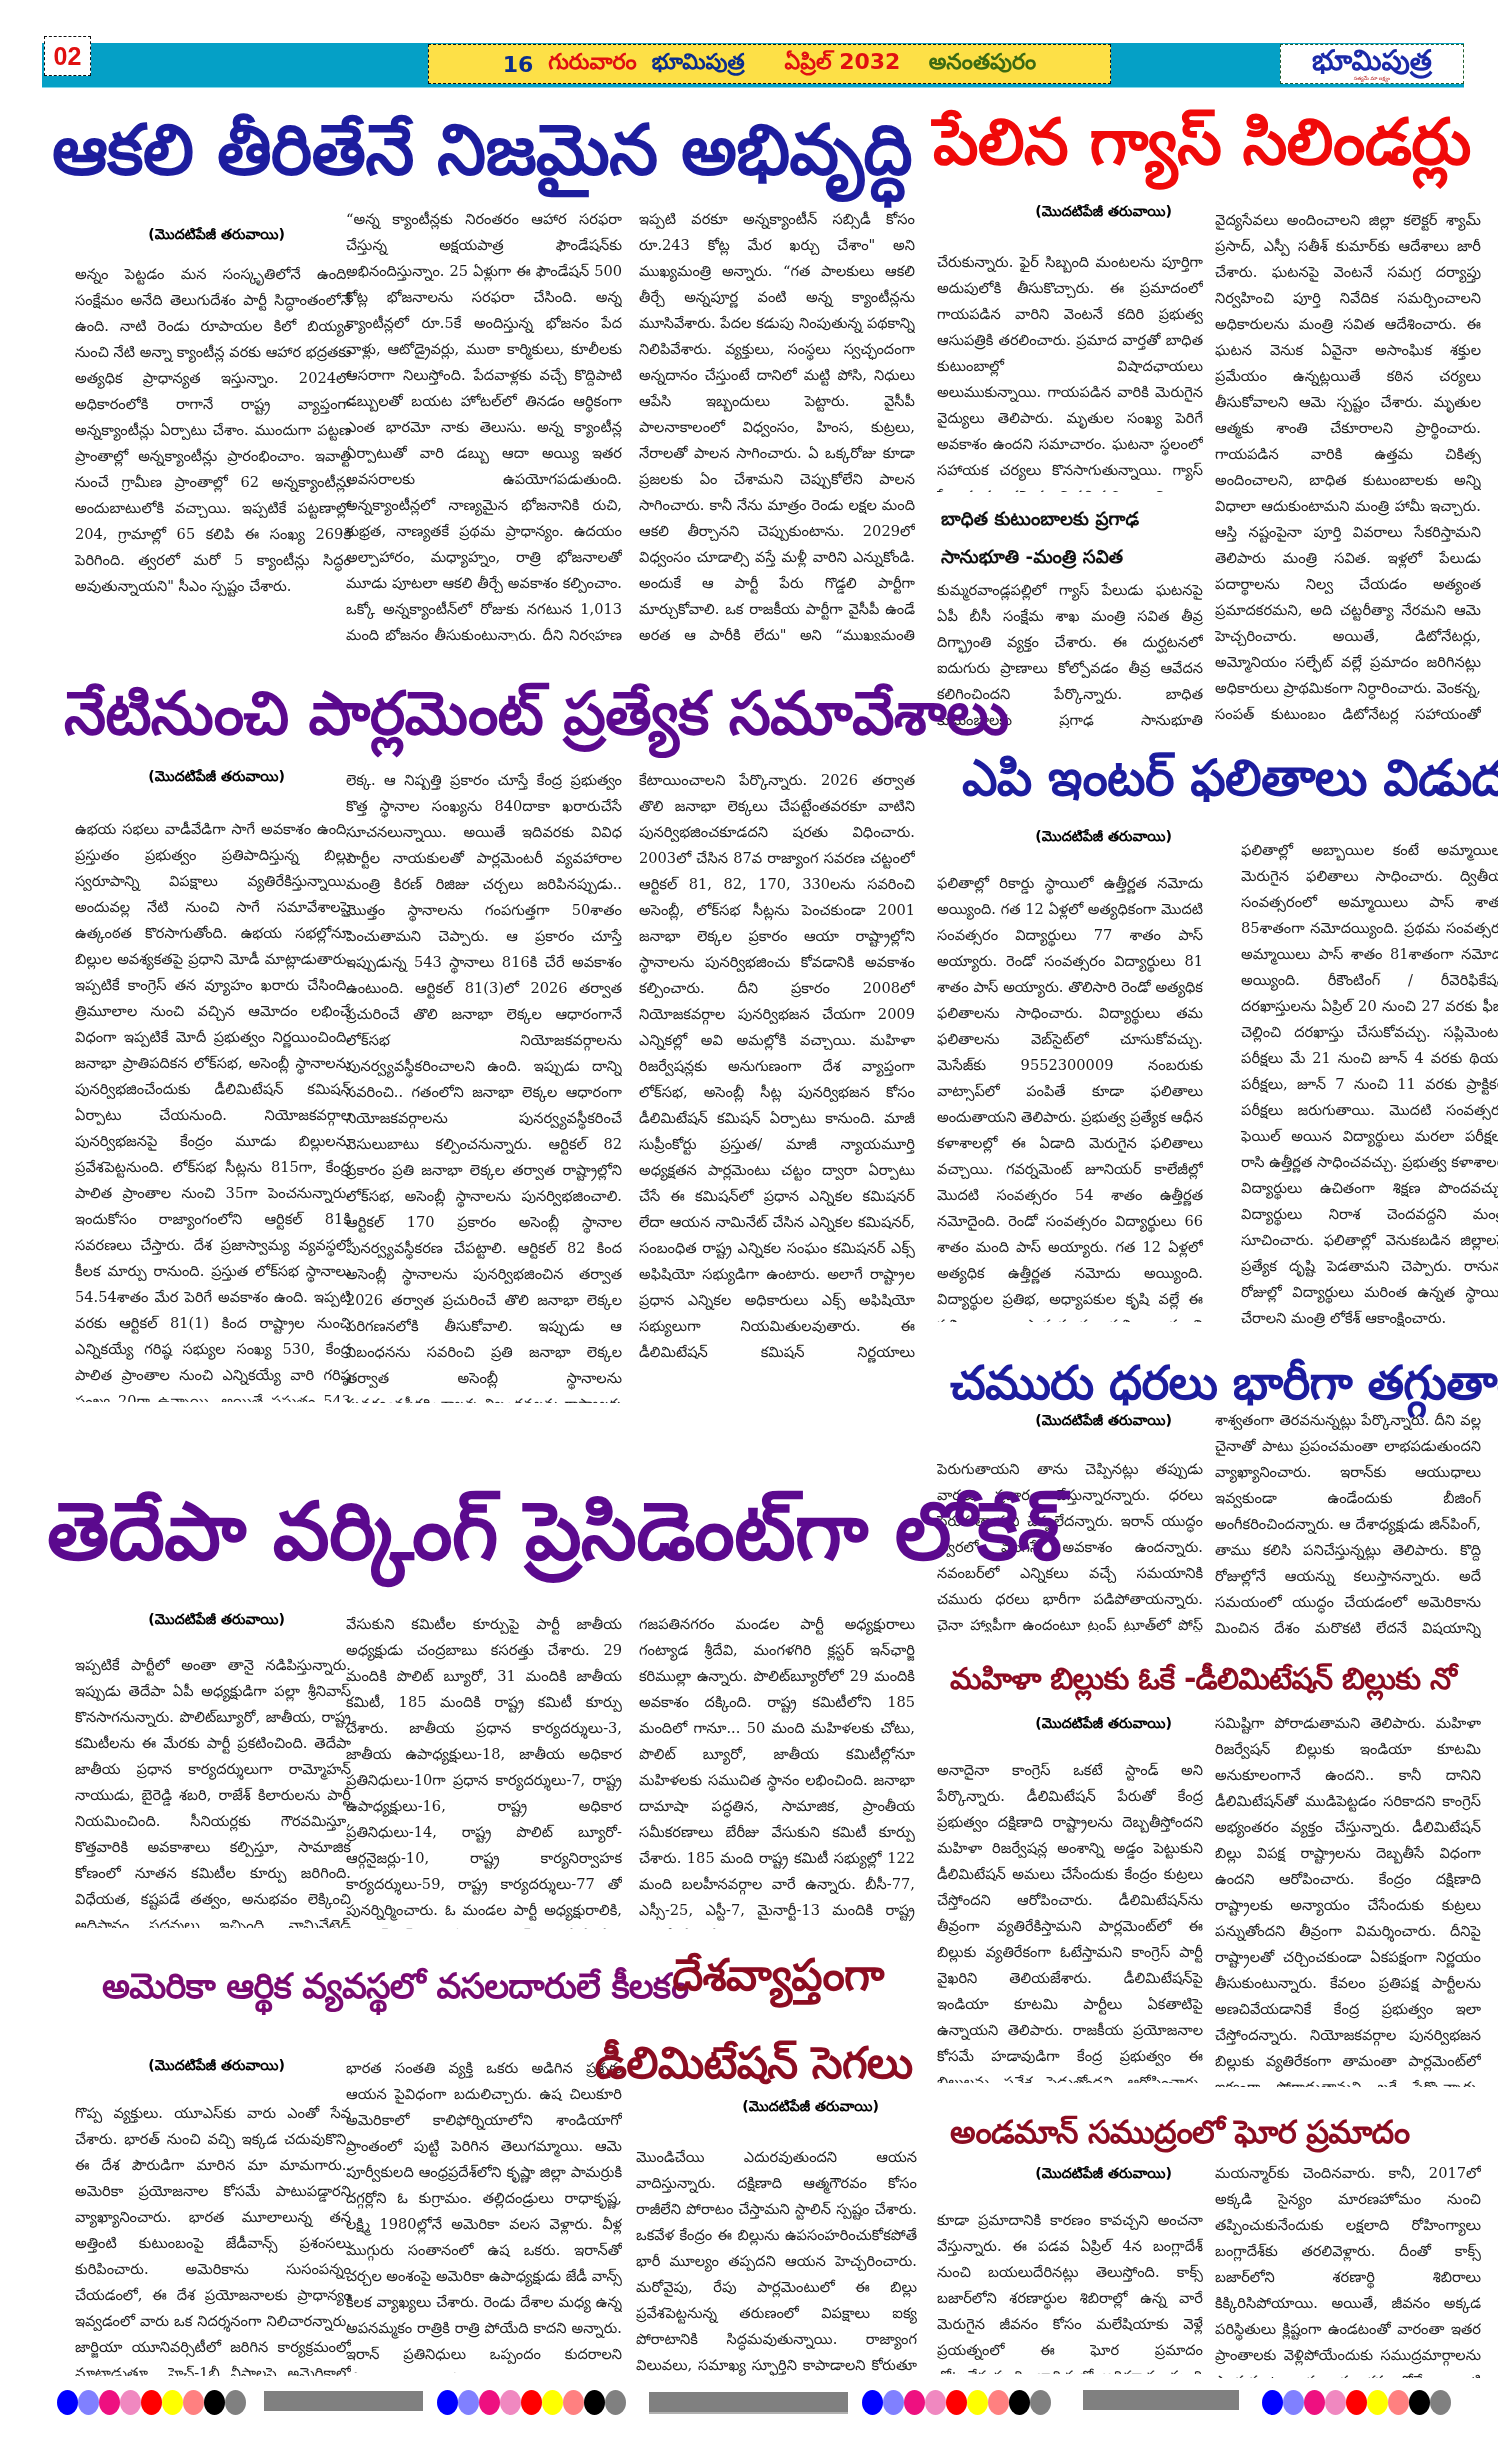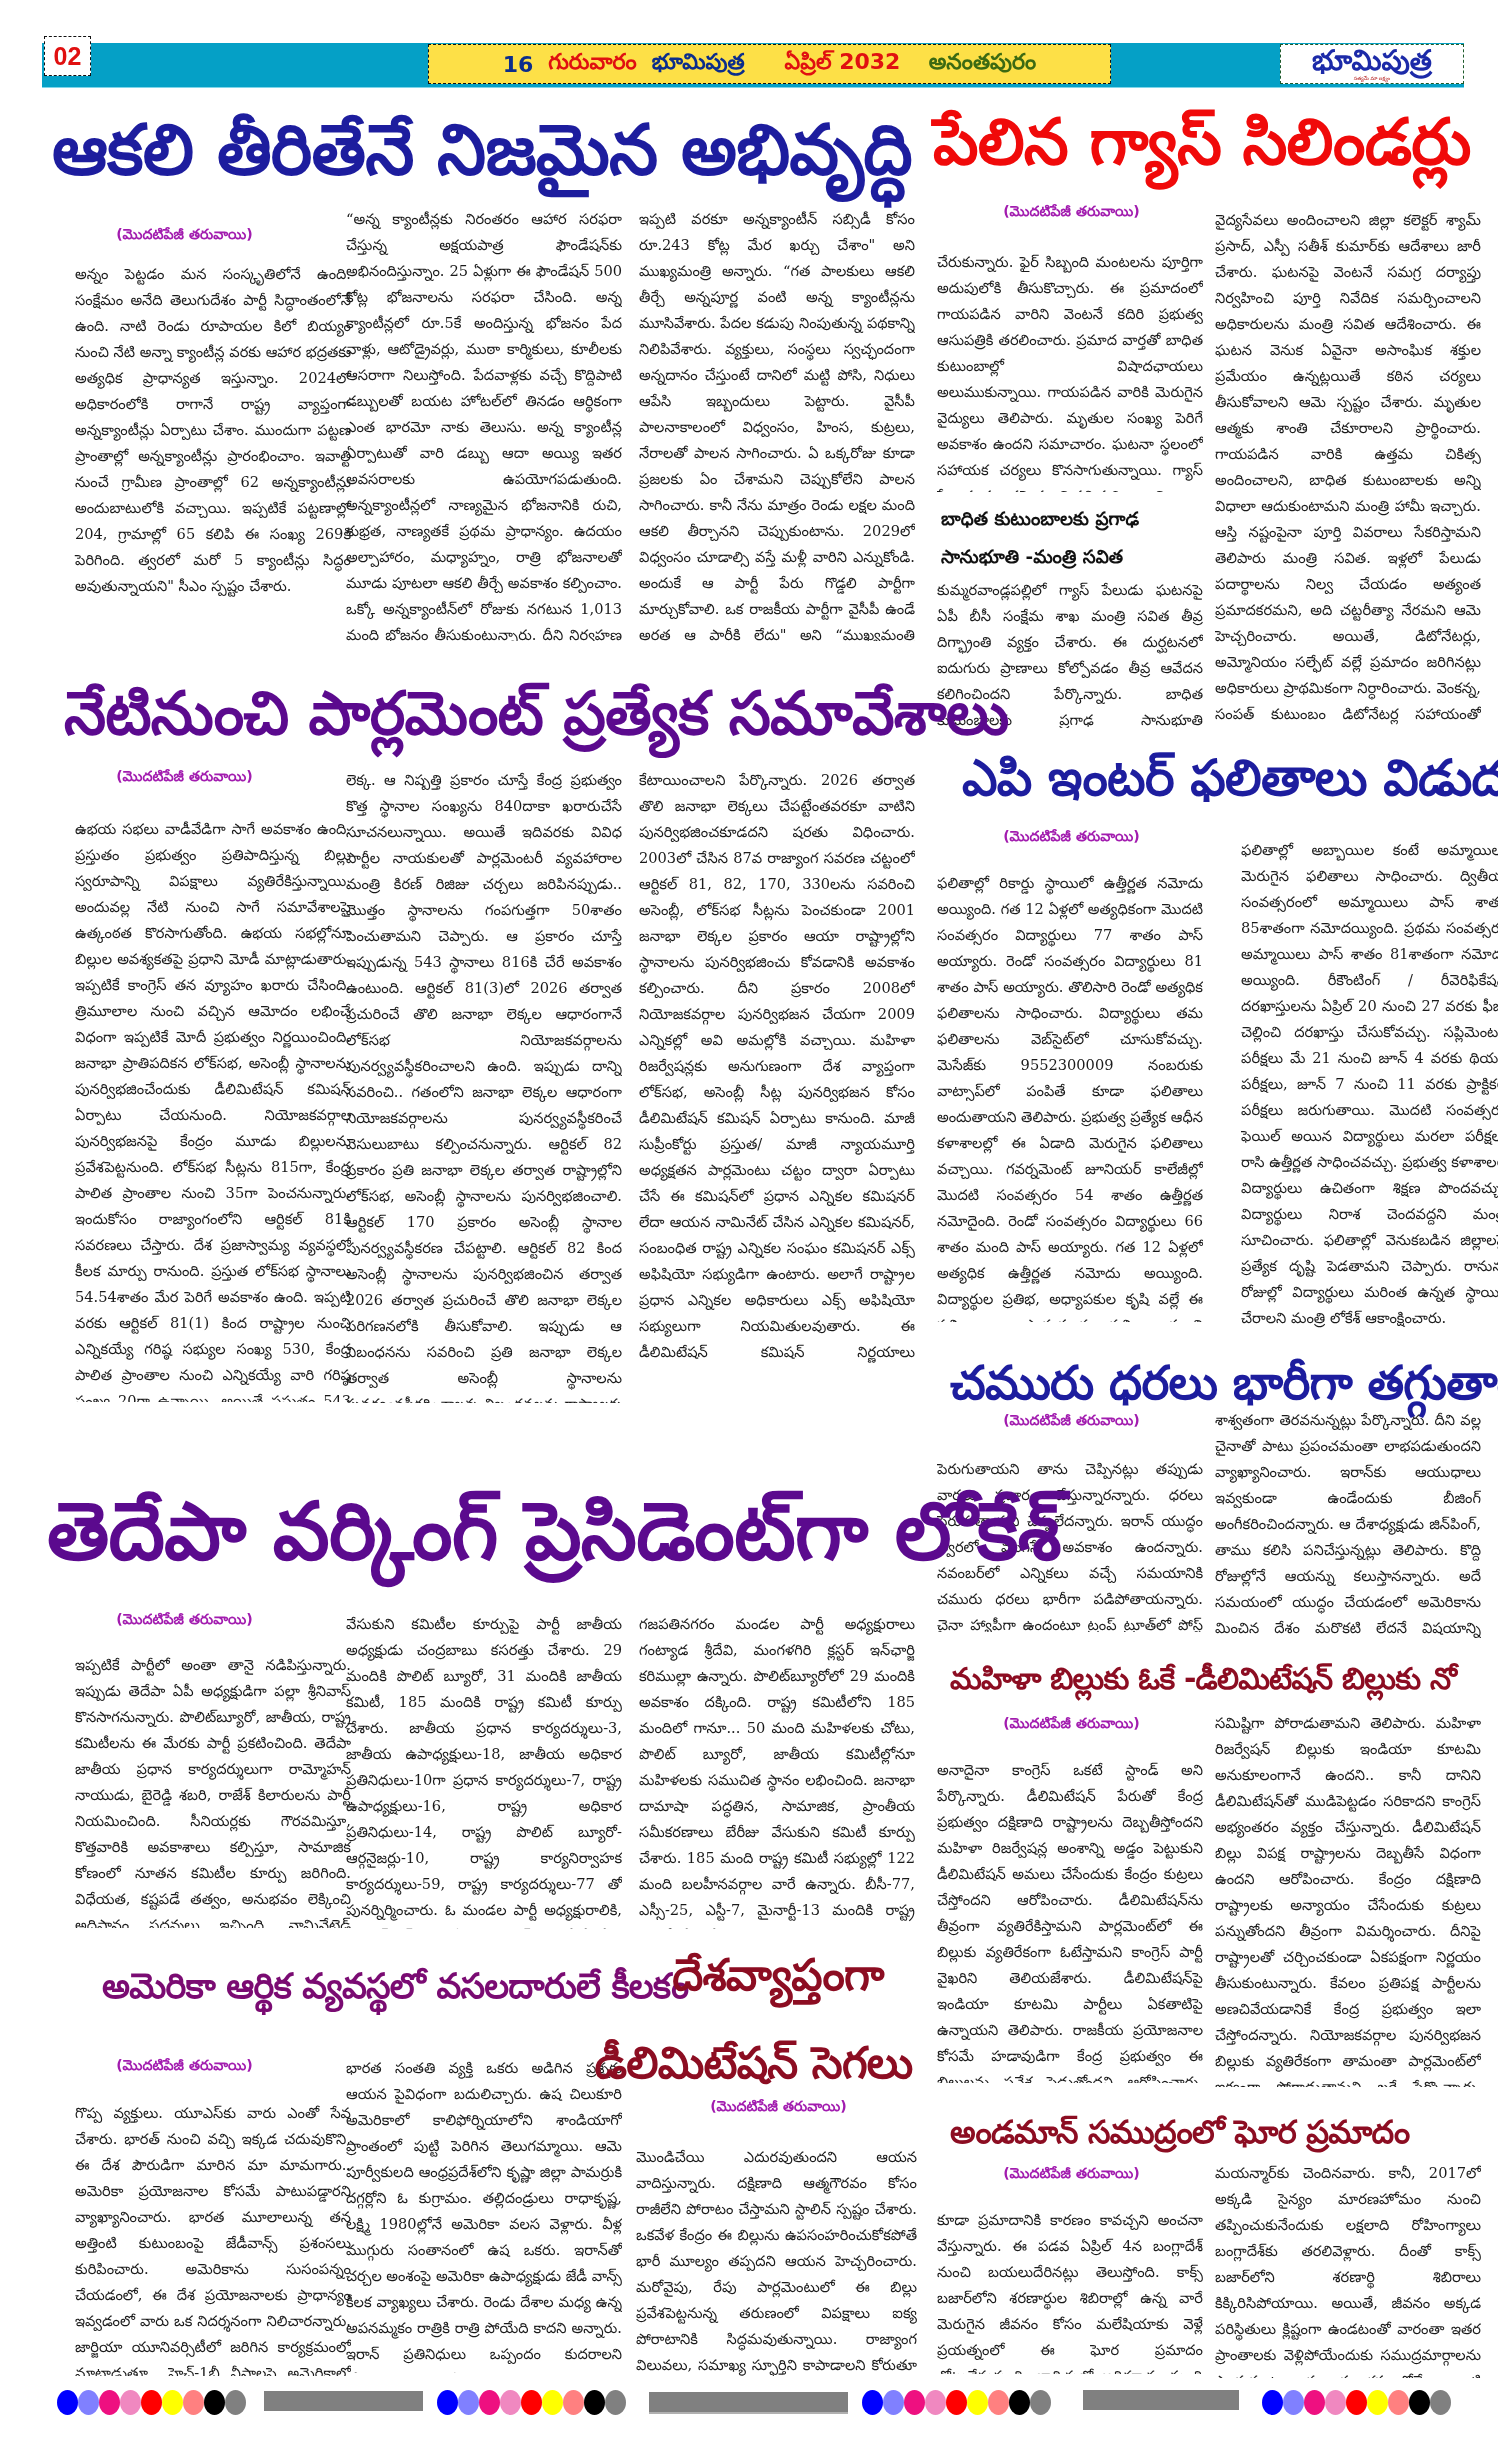--- a/index.html
+++ b/index.html
@@ -27,21 +27,21 @@
   .logobox .tag { font-size: 5px; color: #b01010; font-weight: normal; line-height: 1; }
 
   
   .hl { font-family: "DejaVu Sans", sans-serif; font-weight: bold; white-space: nowrap; letter-spacing: -0.8px; }
   .blue { color: #1d1d9e; }
   .red { color: #f00a0a; }
   .purple { color: #5b0a8e; }
   .magenta { color: #7a0b72; margin-left: 48px; }
   .maroon { color: #8c0d22; }
 
-  .cont { color: #a21caf; font: bold 14.2px "DejaVu Sans", sans-serif; text-align: center; white-space: nowrap; }
+  .cont { color: #000000; font: bold 14.2px "DejaVu Sans", sans-serif; text-align: right; white-space: nowrap; }
 
   .col { font-size: 14.6px; line-height: 26px; text-align: justify; color: #1a1a1a; }
   .col p { margin: 0; }
   .sub { font: bold 18.4px "DejaVu Sans", sans-serif; color: #111; line-height: 38px; }
 
   
   .reg { top: 2390px; height: 25px; display:flex; }
   .reg span { width: 8.4px; height: 25px; border-radius: 50%; margin-right: 0px; display:block; }
   .greybar { background: #808080; height: 20px; }
 </style>

